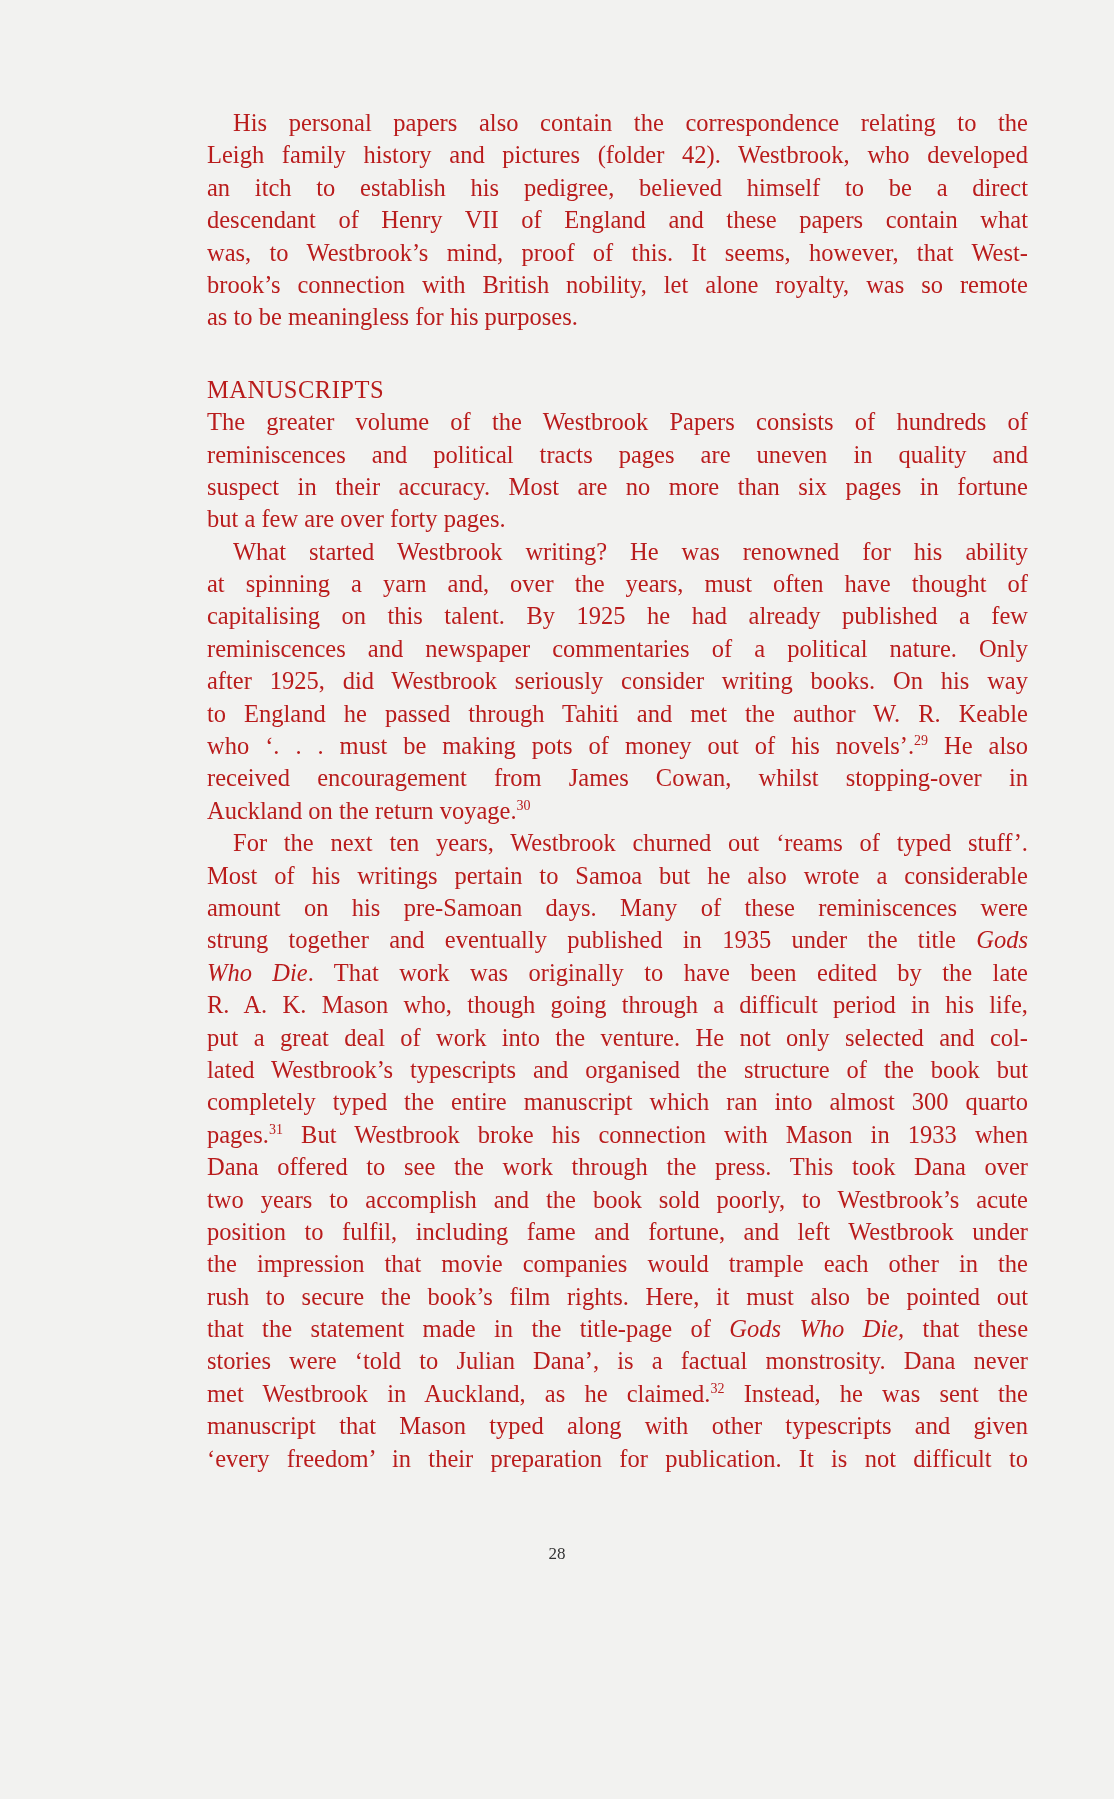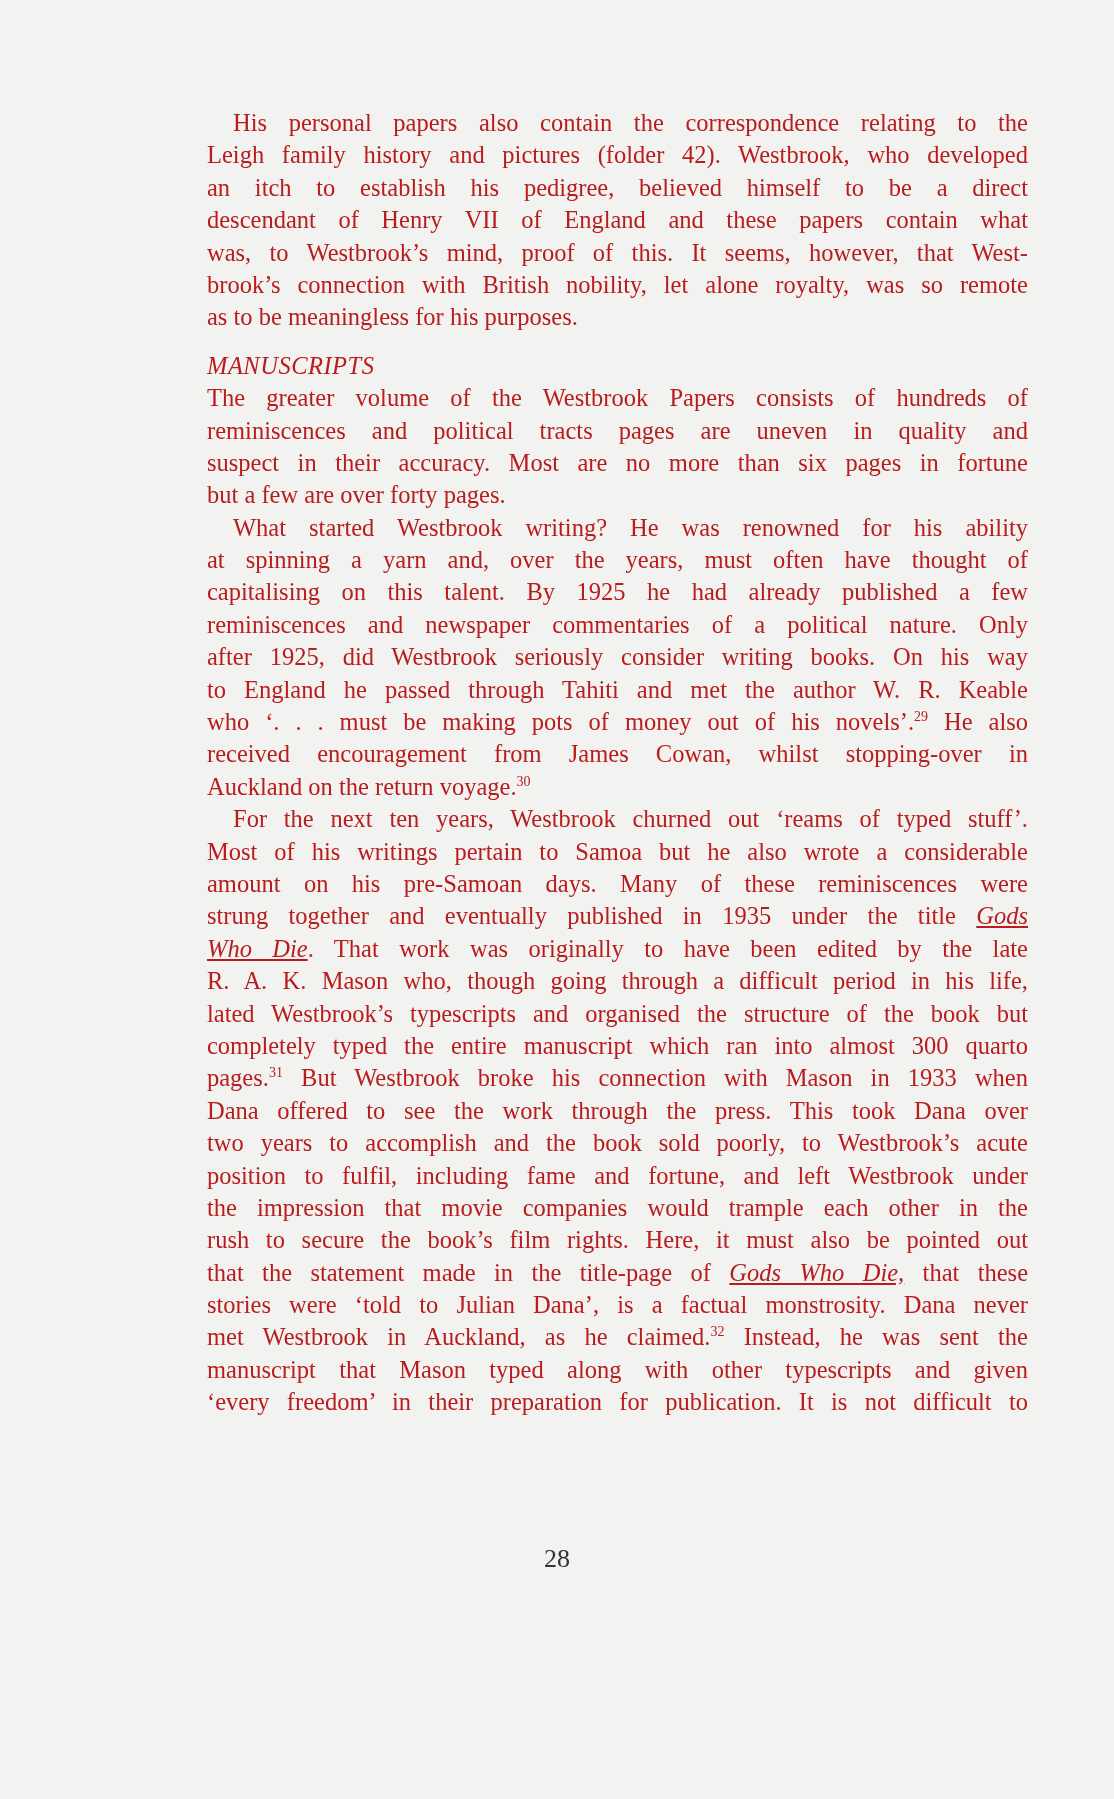--- a/index.html
+++ b/index.html
@@ -38,39 +38,38 @@
     height: 32.4px;
   }
   .line.last {
     text-align-last: left;
   }
   .line.indent {
     padding-left: 26px;
   }
   .heading {
     display: block;
-    font-style: italic;
     letter-spacing: 0.5px;
-    margin-top: 16px;
+    margin-top: 40px;
     height: 32.4px;
   }
   sup {
     font-size: 14px;
     line-height: 0;
     vertical-align: 9px;
   }
-  i { font-style: italic; text-decoration: underline; }
+  i { font-style: italic; }
   .page-number {
     position: absolute;
     top: 1544px;
     left: 0;
     width: 1114px;
     text-align: center;
     font-family: "Liberation Serif", "DejaVu Serif", serif;
-    font-size: 26px;
+    font-size: 17px;
     color: #333;
   }
 </style>
 </head>
 <body>
 
 <div class="page">
   <div class="text-block">
 
     <div>
@@ -104,20 +103,21 @@
       <span class="line last"><span>Auckland on the return voyage.</span><sup>30</sup></span>
     </div>
 
     <div>
       <span class="line indent">For the next ten years, Westbrook churned out ‘reams of typed stuff’.</span>
       <span class="line">Most of his writings pertain to Samoa but he also wrote a considerable</span>
       <span class="line">amount on his pre-Samoan days. Many of these reminiscences were</span>
       <span class="line"><span>strung together and eventually published in 1935 under the title </span><i>Gods</i></span>
       <span class="line"><i>Who Die</i><span>. That work was originally to have been edited by the late</span></span>
       <span class="line">R. A. K. Mason who, though going through a difficult period in his life,</span>
+      <span class="line">put a great deal of work into the venture. He not only selected and col-</span>
       <span class="line">lated Westbrook’s typescripts and organised the structure of the book but</span>
       <span class="line">completely typed the entire manuscript which ran into almost 300 quarto</span>
       <span class="line"><span>pages.</span><sup>31</sup><span> But Westbrook broke his connection with Mason in 1933 when</span></span>
       <span class="line">Dana offered to see the work through the press. This took Dana over</span>
       <span class="line">two years to accomplish and the book sold poorly, to Westbrook’s acute</span>
       <span class="line">position to fulfil, including fame and fortune, and left Westbrook under</span>
       <span class="line">the impression that movie companies would trample each other in the</span>
       <span class="line">rush to secure the book’s film rights. Here, it must also be pointed out</span>
       <span class="line"><span>that the statement made in the title-page of </span><i>Gods Who Die,</i><span> that these</span></span>
       <span class="line">stories were ‘told to Julian Dana’, is a factual monstrosity. Dana never</span>

